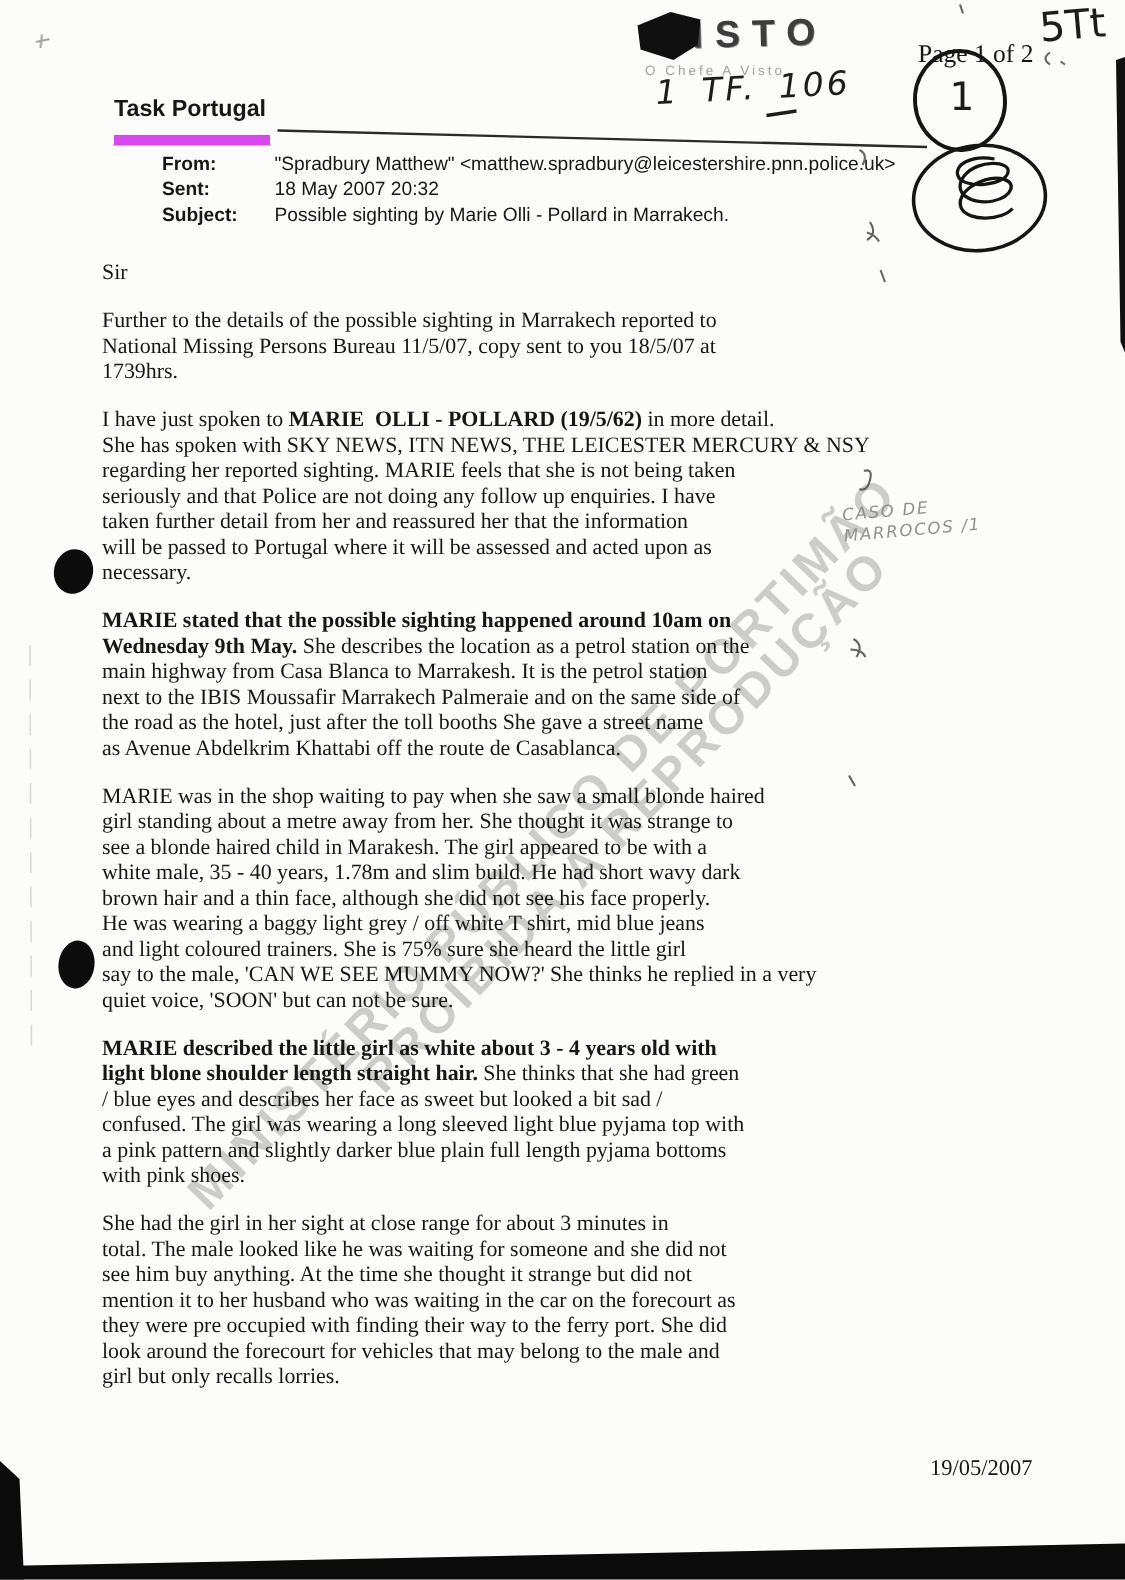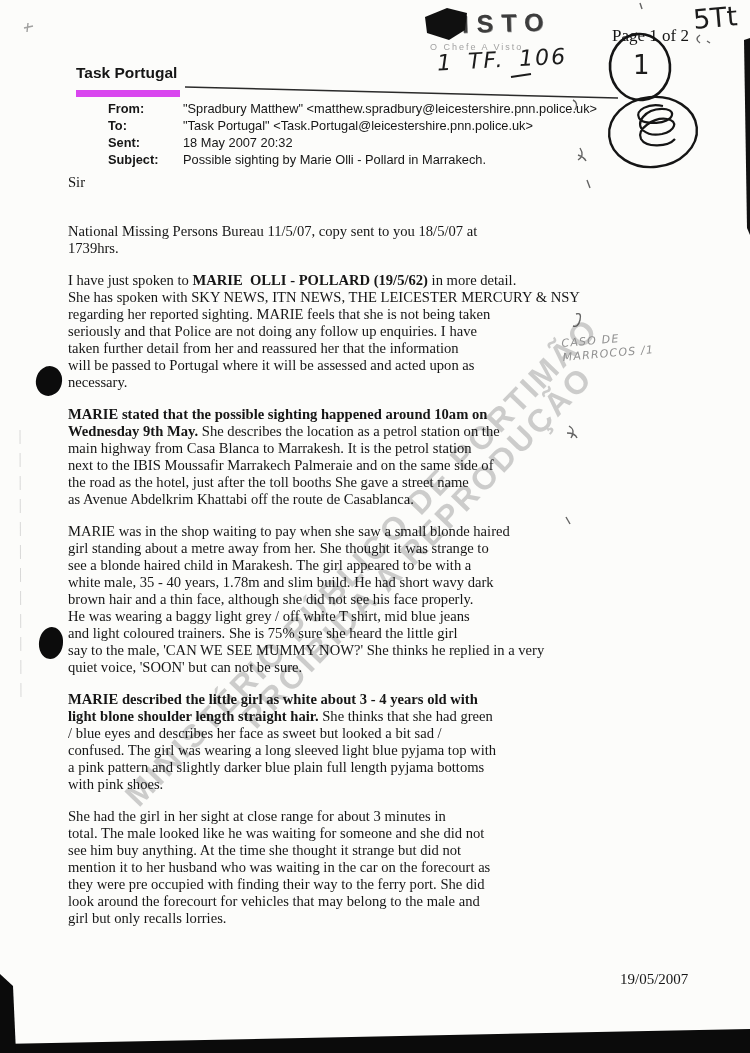--- a/index.html
+++ b/index.html
@@ -47,36 +47,32 @@
   <div class="wm" style="left:235px;top:710px;">PROIBIDA A REPRODUÇÃO</div>
 
   <div class="print" id="title">Task Portugal</div>
 
   <div class="print" id="headers">
       <div class="hrow">
         <span class="hlabel">From:</span>
         <span class="hval">"Spradbury Matthew" &lt;matthew.spradbury@leicestershire.pnn.police.uk&gt;</span>
       </div>
       <div class="hrow">
-        <span class="hlabel">To:</span>
-        <span class="hval">"Task Portugal" &lt;Task.Portugal@leicestershire.pnn.police.uk&gt;</span>
-      </div>
-      <div class="hrow">
         <span class="hlabel">Sent:</span>
         <span class="hval">18 May 2007 20:32</span>
       </div>
       <div class="hrow">
         <span class="hlabel">Subject:</span>
         <span class="hval">Possible sighting by Marie Olli - Pollard in Marrakech.</span>
       </div>
     </div>
 
   <div class="print" id="body">
       <p><span>Sir</span></p>
-      <p><br><span>National Missing Persons Bureau 11/5/07, copy sent to you 18/5/07 at</span><br><span>1739hrs.</span></p>
+      <p><span>Further to the details of the possible sighting in Marrakech reported to</span><br><span>National Missing Persons Bureau 11/5/07, copy sent to you 18/5/07 at</span><br><span>1739hrs.</span></p>
       <p><span>I have just spoken to </span><span class="b">MARIE  OLLI - POLLARD (19/5/62)</span><span> in more detail.</span><br><span>She has spoken with SKY NEWS, ITN NEWS, THE LEICESTER MERCURY &amp; NSY</span><br><span>regarding her reported sighting. MARIE feels that she is not being taken</span><br><span>seriously and that Police are not doing any follow up enquiries. I have</span><br><span>taken further detail from her and reassured her that the information</span><br><span>will be passed to Portugal where it will be assessed and acted upon as</span><br><span>necessary.</span></p>
       <p><span class="b">MARIE stated that the possible sighting happened around 10am on</span><br><span class="b">Wednesday 9th May.</span><span> She describes the location as a petrol station on the</span><br><span>main highway from Casa Blanca to Marrakesh. It is the petrol station</span><br><span>next to the IBIS Moussafir Marrakech Palmeraie and on the same side of</span><br><span>the road as the hotel, just after the toll booths She gave a street name</span><br><span>as Avenue Abdelkrim Khattabi off the route de Casablanca.</span></p>
       <p><span>MARIE was in the shop waiting to pay when she saw a small blonde haired</span><br><span>girl standing about a metre away from her. She thought it was strange to</span><br><span>see a blonde haired child in Marakesh. The girl appeared to be with a</span><br><span>white male, 35 - 40 years, 1.78m and slim build. He had short wavy dark</span><br><span>brown hair and a thin face, although she did not see his face properly.</span><br><span>He was wearing a baggy light grey / off white T shirt, mid blue jeans</span><br><span>and light coloured trainers. She is 75% sure she heard the little girl</span><br><span>say to the male, 'CAN WE SEE MUMMY NOW?' She thinks he replied in a very</span><br><span>quiet voice, 'SOON' but can not be sure.</span></p>
       <p><span class="b">MARIE described the little girl as white about 3 - 4 years old with</span><br><span class="b">light blone shoulder length straight hair.</span><span> She thinks that she had green</span><br><span>/ blue eyes and describes her face as sweet but looked a bit sad /</span><br><span>confused. The girl was wearing a long sleeved light blue pyjama top with</span><br><span>a pink pattern and slightly darker blue plain full length pyjama bottoms</span><br><span>with pink shoes.</span></p>
       <p><span>She had the girl in her sight at close range for about 3 minutes in</span><br><span>total. The male looked like he was waiting for someone and she did not</span><br><span>see him buy anything. At the time she thought it strange but did not</span><br><span>mention it to her husband who was waiting in the car on the forecourt as</span><br><span>they were pre occupied with finding their way to the ferry port. She did</span><br><span>look around the forecourt for vehicles that may belong to the male and</span><br><span>girl but only recalls lorries.</span></p>
     </div>
 
   <div class="print" id="pagelabel">Page 1 of 2</div>
 
   <div class="print" id="footerdate">19/05/2007</div>

